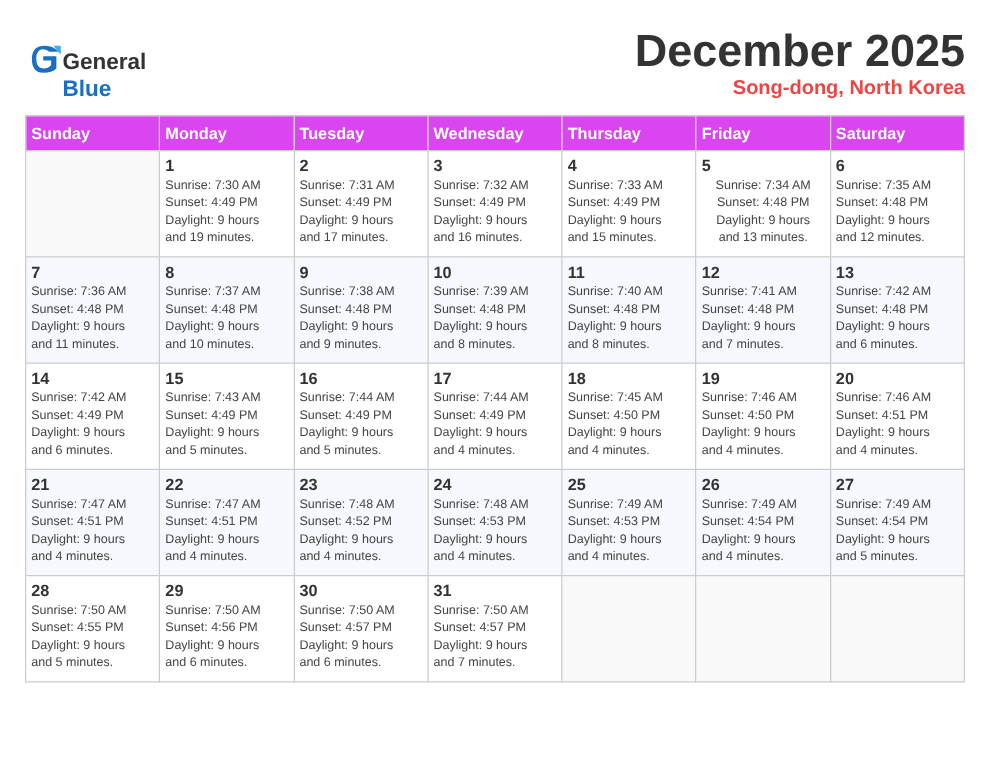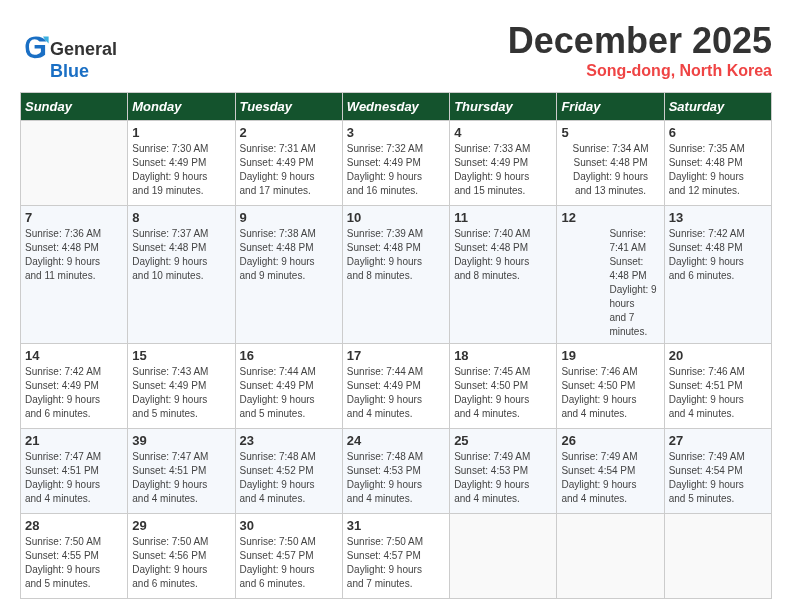--- a/index.html
+++ b/index.html
@@ -47,28 +47,27 @@
       font-size: 16px;
       color: #ef4444;
       font-weight: bold;
     }
     .calendar {
       width: 100%;
       border-collapse: collapse;
       font-size: 11px;
     }
     .calendar th {
-      background-color: #14532d;
+      background-color: #d946ef;
       color: #fff;
       padding: 6px 4px;
       text-align: left;
       font-size: 13px;
       font-weight: bold;
       border: 1px solid #ccc;
-      font-style: italic;
     }
     .calendar td {
       border: 1px solid #ccc;
       vertical-align: top;
       padding: 4px;
       width: calc(100% / 7);
       min-height: 80px;
       background: #fff;
     }
     .calendar tr:nth-child(even) td {
@@ -205,21 +204,21 @@
         </td>
         <td>
           <span class="day-number">11</span>
           <div class="day-info" style="white-space: pre-line;">Sunrise: 7:40 AM
 Sunset: 4:48 PM
 Daylight: 9 hours
 and 8 minutes.</div>
         </td>
         <td>
           <span class="day-number">12</span>
-          <div class="day-info" style="white-space: pre-line; margin-left: 48px;">Sunrise: 7:41 AM
+          <div class="day-info" style="white-space: pre-line;">Sunrise: 7:41 AM
 Sunset: 4:48 PM
 Daylight: 9 hours
 and 7 minutes.</div>
         </td>
         <td>
           <span class="day-number">13</span>
           <div class="day-info" style="white-space: pre-line;">Sunrise: 7:42 AM
 Sunset: 4:48 PM
 Daylight: 9 hours
 and 6 minutes.</div>
@@ -278,21 +277,21 @@
       </tr>
       <tr class="week-row">
         <td>
           <span class="day-number">21</span>
           <div class="day-info" style="white-space: pre-line;">Sunrise: 7:47 AM
 Sunset: 4:51 PM
 Daylight: 9 hours
 and 4 minutes.</div>
         </td>
         <td>
-          <span class="day-number">39</span>
+          <span class="day-number">22</span>
           <div class="day-info" style="white-space: pre-line;">Sunrise: 7:47 AM
 Sunset: 4:51 PM
 Daylight: 9 hours
 and 4 minutes.</div>
         </td>
         <td>
           <span class="day-number">23</span>
           <div class="day-info" style="white-space: pre-line;">Sunrise: 7:48 AM
 Sunset: 4:52 PM
 Daylight: 9 hours

